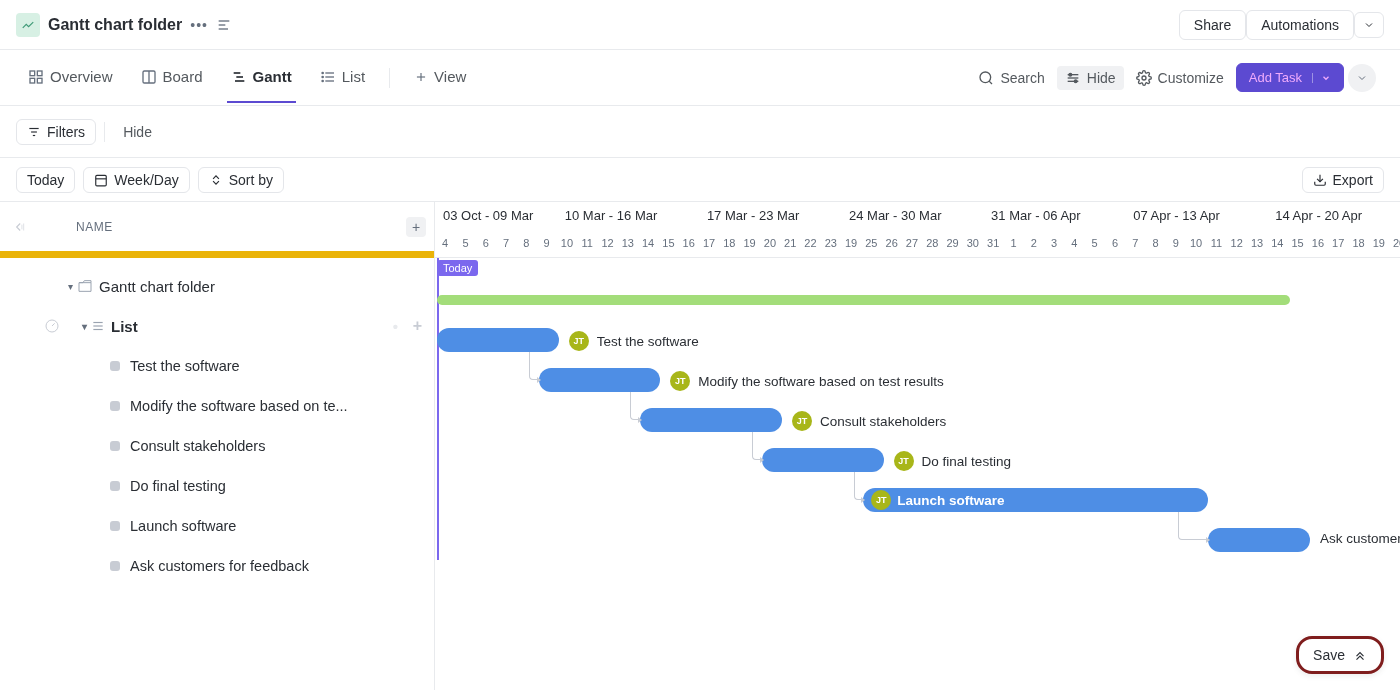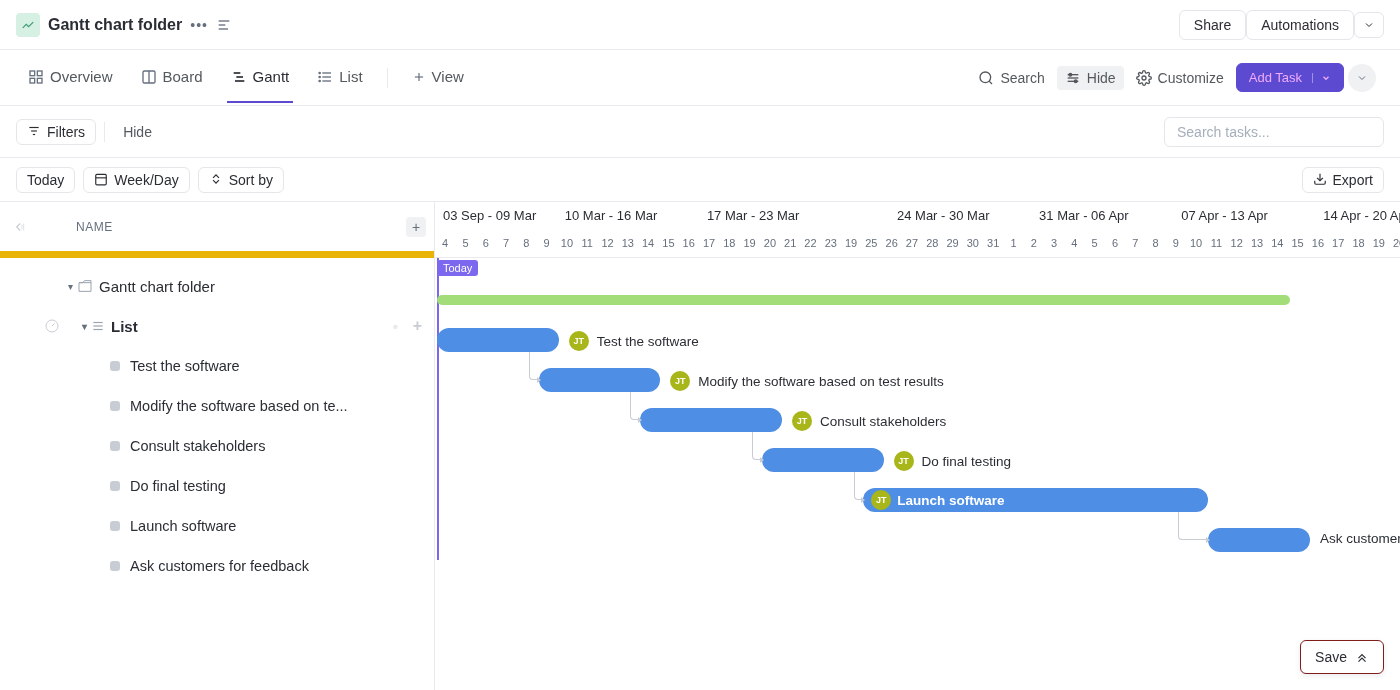--- a/index.html
+++ b/index.html
@@ -17,31 +17,31 @@
   .btn { border: 1px solid #e4e6ea; background: #fff; border-radius: 6px; padding: 6px 14px; font-size: 14px; color: #2a2e34; display: inline-flex; align-items: center; gap: 6px; cursor: pointer; }
   .btn.small { padding: 6px 8px; }
   .btn.filled { background: #5c4ad1; color: #f0abfc; border-color: #5c4ad1; font-weight: 500; font-size: 13px; padding: 6px 12px; border-radius: 6px; }
   .btn.filled .chev { border-left: 1px solid rgba(255,255,255,.4); padding-left: 8px; margin-left: 4px; }
   .btn.round { border-radius: 50%; width: 28px; height: 28px; padding: 0; justify-content: center; background: #f0f1f3; border: none; color: #656f7d;}
 
   
   .views-bar { display: flex; align-items: center; justify-content: space-between; height: 56px; padding: 0 24px; border-bottom: 1px solid #e8eaed; }
   .views-left { display: flex; align-items: center; gap: 20px; }
   .view-tab { display: flex; align-items: center; gap: 6px; font-size: 15px; color: #54595e; cursor: pointer; padding: 16px 4px; border-bottom: 2px solid transparent; }
-  .view-tab.active { color: #2a2e34; border-bottom-color: #5c4ad1; font-weight: 400; }
+  .view-tab.active { color: #2a2e34; border-bottom-color: #5c4ad1; font-weight: 700; }
   .view-tab svg { color: #656f7d; }
   .view-tab.active svg { color: #2a2e34; }
   .views-right { display: flex; align-items: center; gap: 4px; }
   .link-btn { display: flex; align-items: center; gap: 6px; color: #54595e; font-size: 14px; padding: 4px 8px; border-radius: 4px; cursor: pointer; }
   .link-btn.active { background: #f0f1f3; }
 
   
   .filters-bar { display: flex; align-items: center; justify-content: space-between; height: 52px; padding: 0 16px; border-bottom: 1px solid #e8eaed; }
   .filters-left { display: flex; align-items: center; gap: 8px; }
-  .pill-btn { border: 1px solid #e4e6ea; background: #fff; border-radius: 6px; padding: 4px 10px; font-size: 14px; color: #2a2e34; display: flex; gap: 6px; cursor: pointer; }
+  .pill-btn { border: 1px solid #e4e6ea; background: #fff; border-radius: 6px; padding: 4px 10px; font-size: 14px; color: #2a2e34; display: flex; align-items: center; gap: 6px; cursor: pointer; }
   .text-btn { font-size: 14px; color: #54595e; padding: 4px 10px; cursor: pointer; }
   .search-input { border: 1px solid #e4e6ea; border-radius: 6px; padding: 6px 12px; font-size: 14px; width: 220px; color: #656f7d; }
   .search-input::placeholder { color: #a5afbb; }
 
   
   .tool-bar { display: flex; align-items: center; justify-content: space-between; height: 44px; padding: 0 16px; border-bottom: 1px solid #e8eaed; }
   .tool-left { display: flex; gap: 8px; align-items: center; }
 
   
   .gantt-area { display: flex; height: calc(690px - 50px - 56px - 52px - 44px); position: relative; }
@@ -80,21 +80,21 @@
   .summary-bar { position: absolute; height: 10px; background: #a3dd7a; border-radius: 5px; top: 15px; }
   .task-bar { position: absolute; height: 24px; background: #4e8ee5; border-radius: 12px; top: 8px; display: flex; align-items: center; padding-left: 8px; }
   .task-bar .avatar-in { width: 20px; height: 20px; background: #a8b619; border-radius: 50%; color: #fff; font-size: 9px; font-weight: 600; display: flex; align-items: center; justify-content: center; }
   .task-bar .bar-label-in { color: #fff; font-size: 13.5px; font-weight: 600; margin-left: 6px; white-space: nowrap;}
   .task-label { position: absolute; top: 11px; font-size: 13.5px; color: #2a2e34; font-weight: 500; display: flex; align-items: center; gap: 8px; white-space: nowrap; }
   .avatar { width: 20px; height: 20px; background: #a8b619; border-radius: 50%; color: #fff; font-size: 9px; font-weight: 600; display: flex; align-items: center; justify-content: center; }
   .dep-line { position: absolute; border: 1px solid #c8ccd4; border-top: none; border-right: none; border-bottom-left-radius: 4px; }
   .dep-arrow { position: absolute; width: 0; height: 0; border-top: 3px solid transparent; border-bottom: 3px solid transparent; border-left: 4px solid #c8ccd4; }
 
   
-  .save-float { position: absolute; right: 16px; bottom: 16px; border: 1px solid #7f1d1d; background: #fff; border-radius: 6px; padding: 8px 14px; font-size: 14px; color: #2a2e34; display: flex; align-items: center; gap: 8px; box-shadow: 0 2px 6px rgba(0,0,0,.08); cursor: pointer; font-weight: 500;}
+  .save-float { position: absolute; right: 16px; bottom: 16px; border: 3px solid #7f1d1d; background: #fff; border-radius: 16px; padding: 8px 14px; font-size: 14px; color: #2a2e34; display: flex; align-items: center; gap: 8px; box-shadow: 0 2px 6px rgba(0,0,0,.08); cursor: pointer; font-weight: 500;}
 </style>
 </head>
 <body>
 
 <div class="top-bar">
   <div class="top-left">
     <div class="folder-icon">
       <svg width="14" height="14" viewBox="0 0 24 24" fill="none" stroke="currentColor" stroke-width="2">
           <polyline points="3 17 9 11 13 15 21 7"></polyline>
         </svg>
@@ -215,21 +215,20 @@
       <svg width="14" height="14" viewBox="0 0 24 24" fill="none" stroke="currentColor" stroke-width="2">
           <line x1="4" y1="6" x2="20" y2="6"></line>
           <line x1="7" y1="12" x2="17" y2="12"></line>
           <line x1="10" y1="18" x2="14" y2="18"></line>
         </svg>
       <span>Filters</span>
     </div>
     <div style="width:1px;height:20px;background:#e8eaed"></div>
     <span class="text-btn">Hide</span>
   </div>
-  <input class="search-input" placeholder="Search tasks..." style="">
 </div>
 
 <div class="tool-bar">
   <div class="tool-left">
     <div class="pill-btn">
       <span>Today</span>
     </div>
     <div class="pill-btn">
       <svg width="14" height="14" viewBox="0 0 24 24" fill="none" stroke="currentColor" stroke-width="2">
           <rect x="3" y="4" width="18" height="18" rx="2"></rect>
@@ -324,24 +323,24 @@
             <span class="status-dot"></span>
             <span class="label">Ask customers for feedback</span>
           </div>
         </div>
     </div>
   </div>
 
   <div class="timeline">
     <div class="timeline-header">
       <div class="week-row" id="week-row">
-          <div class="week-cell" style="width: 121.8px;">03 Sep - 09 Mar</div>
+          <div class="week-cell" style="width: 121.8px;">03 Oct - 09 Mar</div>
           <div class="week-cell" style="width: 142.1px;">10 Mar - 16 Mar</div>
           <div class="week-cell" style="width: 142.1px;">17 Mar - 23 Mar</div>
-          <div class="week-cell" style="width: 142.1px; margin-left: 48px;">24 Mar - 30 Mar</div>
+          <div class="week-cell" style="width: 142.1px;">24 Mar - 30 Mar</div>
           <div class="week-cell" style="width: 142.1px;">31 Mar - 06 Apr</div>
           <div class="week-cell" style="width: 142.1px;">07 Apr - 13 Apr</div>
           <div class="week-cell" style="width: 142.1px;">14 Apr - 20 Apr</div>
         </div>
       <div class="day-row" id="day-row">
           <div class="day-cell">4</div>
           <div class="day-cell">5</div>
           <div class="day-cell">6</div>
           <div class="day-cell">7</div>
           <div class="day-cell">8</div>

